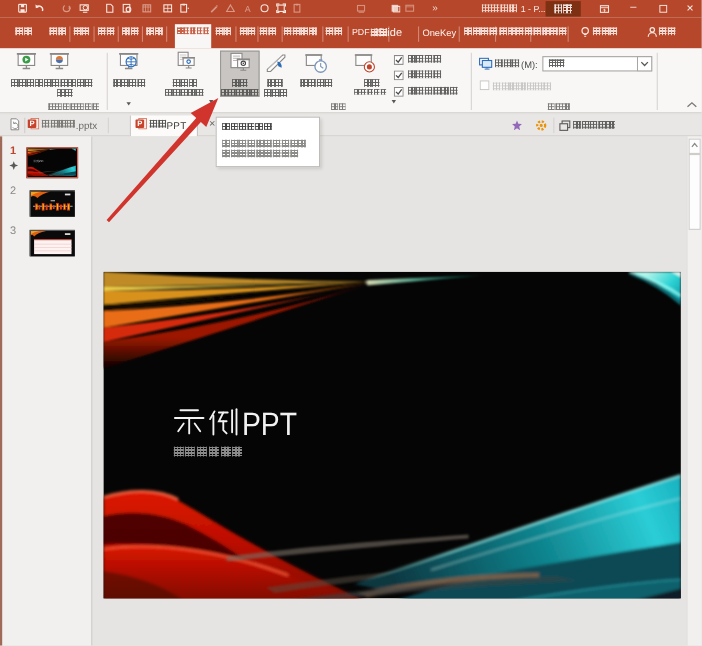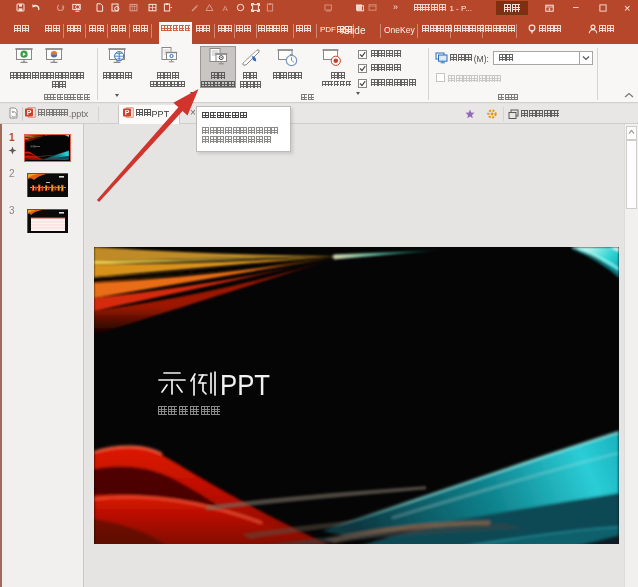--- a/index.html
+++ b/index.html
@@ -80,21 +80,21 @@
   </svg>
 <svg class="a" style="left:355px;top:3px;opacity:0.95" width="9" height="9" viewBox="0 0 9 9">
     <rect x="1" y="1.4" width="6" height="6.2" fill="#f7e8e2" opacity=".9"></rect>
     <rect x="2.6" y="2.8" width="6" height="5" fill="none" stroke="#f7e8e2"></rect>
   </svg>
 <svg class="a" style="left:368px;top:3px;opacity:0.45" width="9" height="9" viewBox="0 0 9 9">
     <rect x="1" y="1.8" width="7" height="5.4" fill="none" stroke="#f7e8e2"></rect>
     <path d="M1 3.2 h7" stroke="#f7e8e2" stroke-width=".7"></path>
   </svg>
 <div class="a" style="left:393px;top:2px;color:#f0ddd6;font-size:9px">»</div>
-<div class="a" style="left:414px;top:3.5px;color:#fbeee9;font-size:8px;letter-spacing:0"><i class="f" style="width:7.5px;height:7.5px;margin-right:0.8px"></i><i class="f" style="width:7.5px;height:7.5px;margin-right:0.8px"></i><i class="f" style="width:7.5px;height:7.5px;margin-right:0.8px"></i><i class="f" style="width:7.5px;height:7.5px;margin-right:0.8px"></i> 1 - P...</div>
+<div class="a" style="left:438px;top:3.5px;color:#fbeee9;font-size:8px;letter-spacing:0"><i class="f" style="width:7.5px;height:7.5px;margin-right:0.8px"></i><i class="f" style="width:7.5px;height:7.5px;margin-right:0.8px"></i><i class="f" style="width:7.5px;height:7.5px;margin-right:0.8px"></i><i class="f" style="width:7.5px;height:7.5px;margin-right:0.8px"></i> 1 - P...</div>
 <div class="a" style="left:496px;top:1px;width:32px;height:14px;background:#7e3013;color:#fff;font-size:8px;text-align:center;padding-top:3px"><i class="f" style="width:7.5px;height:7.5px;margin-right:1px"></i><i class="f" style="width:7.5px;height:7.5px;margin-right:1px"></i></div>
 <svg class="a" style="left:545px;top:3.5px;opacity:1" width="9" height="9" viewBox="0 0 9 9">
     <rect x="0.8" y="1.2" width="7.4" height="6" fill="none" stroke="#f7e8e2"></rect>
     <path d="M0.8 3 h7.4" stroke="#f7e8e2" stroke-width=".8"></path>
     <path d="M4.5 6.8 v-2.4 M3.4 5.4 l1.1-1.1 1.1 1.1" stroke="#f7e8e2" stroke-width=".8" fill="none"></path>
   </svg>
 <div class="a" style="left:573px;top:1px;width:10px;color:#fbeee9;font-size:10px">–</div>
 <svg class="a" style="left:599px;top:3.8px;opacity:1" width="8" height="8" viewBox="0 0 9 9">
     <rect x="1" y="1" width="7" height="7" fill="none" stroke="#f7e8e2"></rect>
   </svg>

